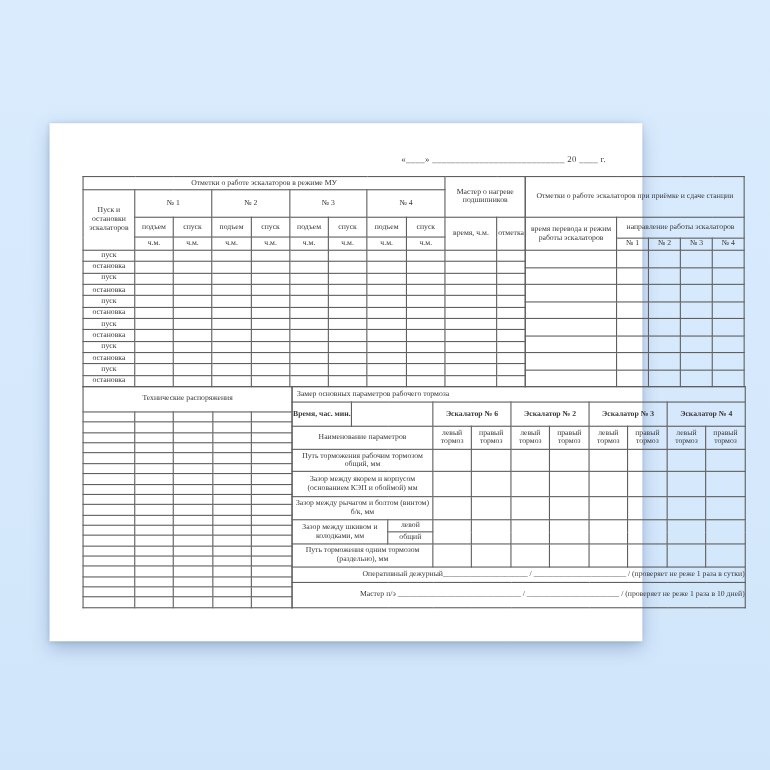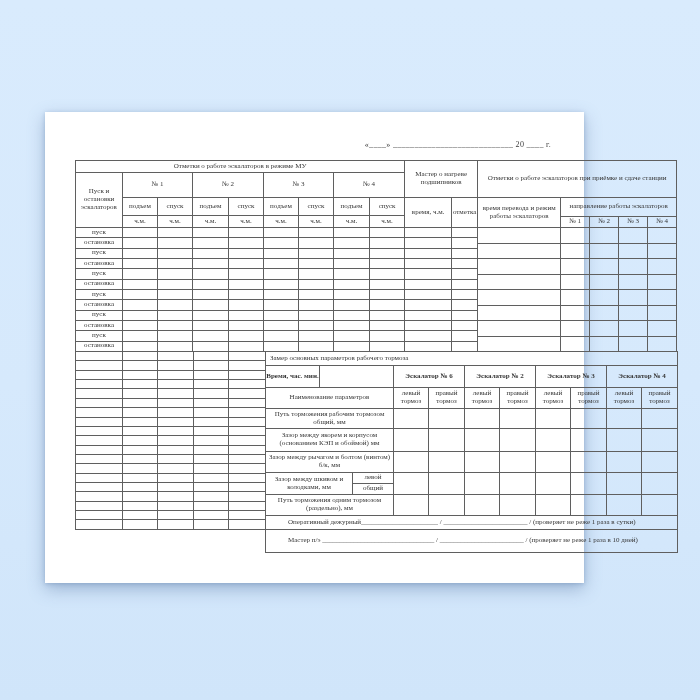--- a/index.html
+++ b/index.html
@@ -28,21 +28,21 @@
   }
   .fs65{font-size:6.5px;}
   .lt{width:402px;} .rt{width:199px;} .bl{width:190px;} .brk{width:412px;}
   tr.h12{height:12px;padding-left:44px;} tr.h25{height:25px;} tr.h18{height:18px;}
   tr.dr{height:10.33px;} tr.rh1{height:37px;} tr.rh2{height:19px;} tr.rh3{height:11px;}
   tr.rdr{height:15.5px;}
   tr.bh{height:23px;} tr.br{height:9.37px;}
   tr.m14{height:14px;} tr.m22{height:22px;font-weight:bold;} tr.m21{height:21px;} tr.m20{height:20px;}
   tr.m23{height:23px;} tr.m11{height:11px;}
   td.left{text-align:left;padding-left:4px;}
-  td.sig{text-align:left;padding-left:22px;white-space:nowrap;}
+  td.sig{text-align:right;padding-left:22px;white-space:nowrap;}
 </style>
 </head>
 <body>
 
 <div class="sheet">
   <div class="dateline">«____» ____________________________ 20 ____ г.</div>
 
   <div class="form">
 
     <div class="row">
@@ -340,20 +340,23 @@
 
       <table class="t bl">
         <colgroup>
           <col style="width:47px">
             <col style="width:35px">
             <col style="width:36px">
             <col style="width:35px">
             <col style="width:37px">
         </colgroup>
         <tbody>
+            <tr class="bh">
+          <td colspan="5">Технические распоряжения</td>
+        </tr>
         <tr class="br">
               <td></td>
               <td></td>
               <td></td>
               <td></td>
               <td></td>
             </tr>
             <tr class="br">
               <td></td>
               <td></td>

